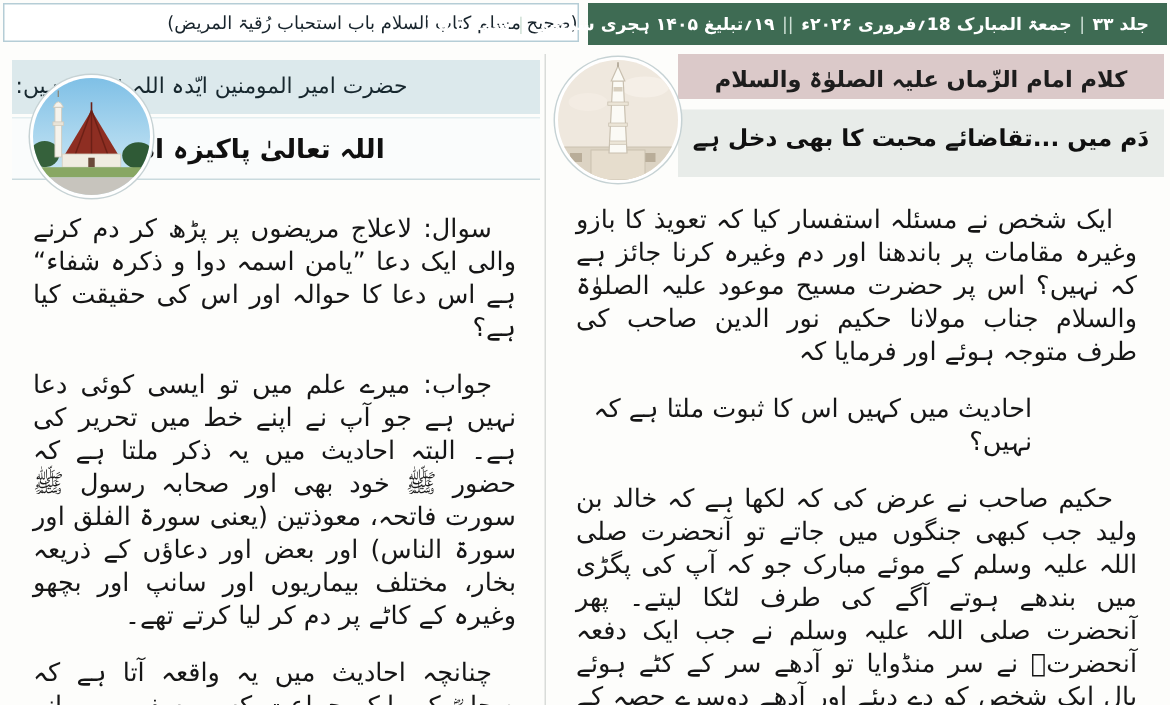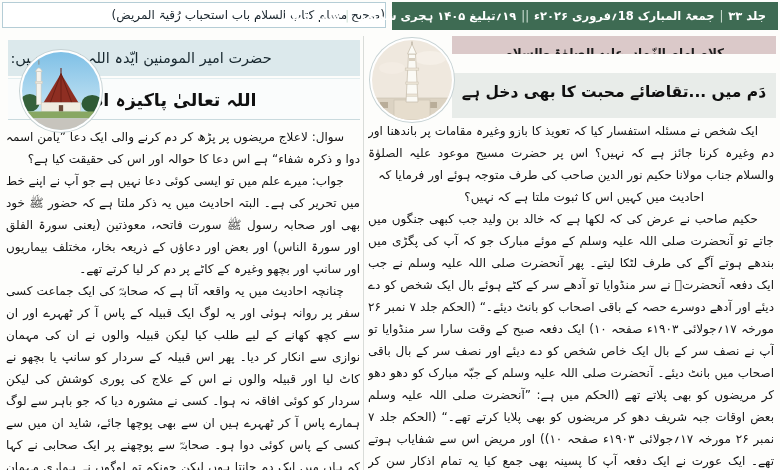--- a/index.html
+++ b/index.html
@@ -27,42 +27,42 @@
   .v-divider{position:absolute;left:363px;top:36px;width:1px;height:434px;background:#d9dcd9;}
   
   .band{position:absolute;box-sizing:border-box;text-align:center;overflow:hidden;}
   .photo-circle{
     position:absolute;border-radius:50%;overflow:hidden;background:#fff;
     border:2px solid #ffffff;box-shadow:0 0 0 1px #c6d2d4;z-index:5;
   }
   .photo-circle svg{display:block;}
   .body-text{position:absolute;overflow:hidden;}
   .body-text p{
-    margin:0;text-align:justify;text-indent:16px;
-    font-size:12px;line-height:22px;color:#161616;
+    margin:16px;text-align:justify;text-indent:16px;
+    font-size:17px;line-height:22px;color:#161616;
   }
   .body-text p.quote{text-align:right;text-indent:0;padding-right:70px;}
   
   .l-kicker{
     left:8px;top:40px;width:352px;height:36px;background:#dce9ec;
     font-size:14.5px;line-height:36px;color:#17272e;
     padding-right:86px;
   }
   .l-headline{
     left:8px;top:78px;width:352px;height:42px;background:#fafcfc;
     border-bottom:1px solid #c9dade;border-top:1px solid #e3eef0;
     font-size:17.5px;font-weight:bold;line-height:42px;color:#101010;
     padding-right:78px;
   }
   .l-photo{left:20px;top:50px;width:78px;height:78px;}
   .l-body{left:6px;top:126px;width:354px;height:344px;}
   
   .r-kicker{
-    left:452px;top:36px;width:324px;height:18px;background:#dbc9c9;
-    font-size:12px;font-weight:bold;line-height:35px;color:#1d1d1d;
+    left:452px;top:36px;width:324px;height:30px;background:#dbc9c9;
+    font-size:15px;font-weight:bold;line-height:35px;color:#1d1d1d;
   }
   .r-headline{
     left:452px;top:73px;width:324px;height:45px;background:#e8ece9;
     font-size:15.5px;font-weight:bold;line-height:39px;color:#101010;
   }
   .r-photo{left:370px;top:38px;width:80px;height:80px;}
   .r-body{left:368px;top:120px;width:406px;height:350px;}
 </style>
 </head>
 <body>

